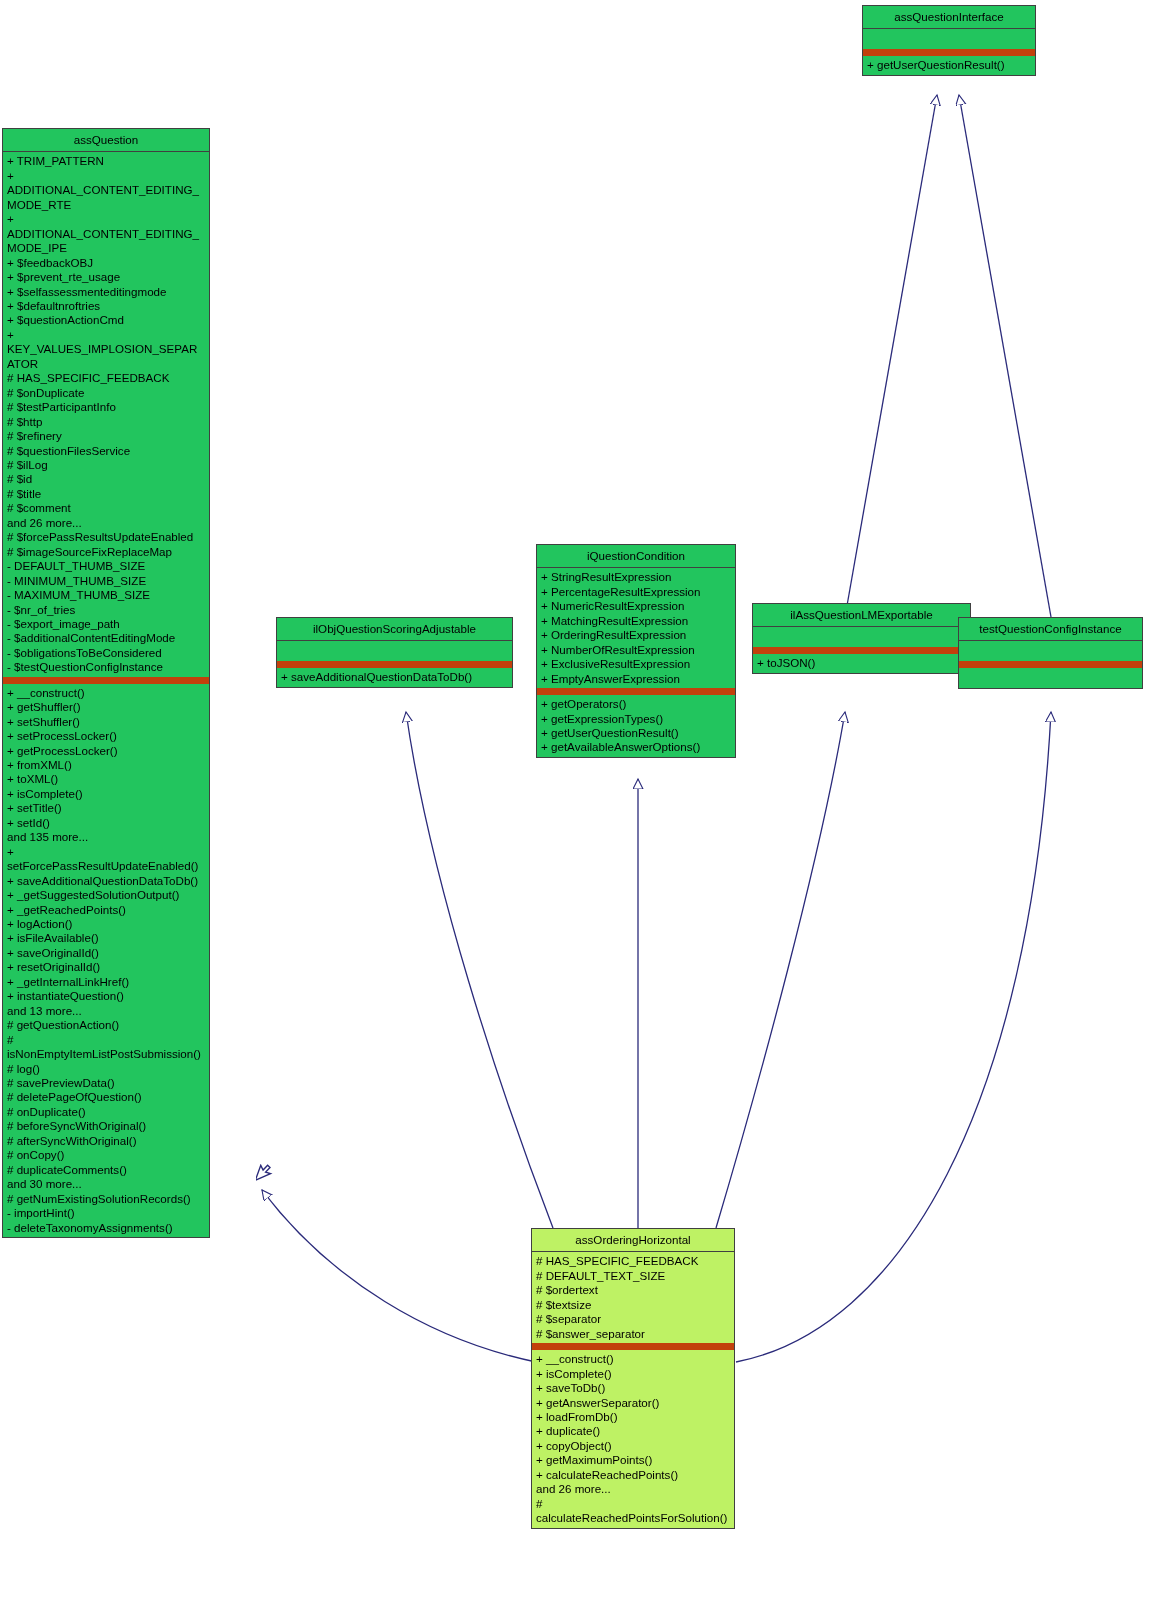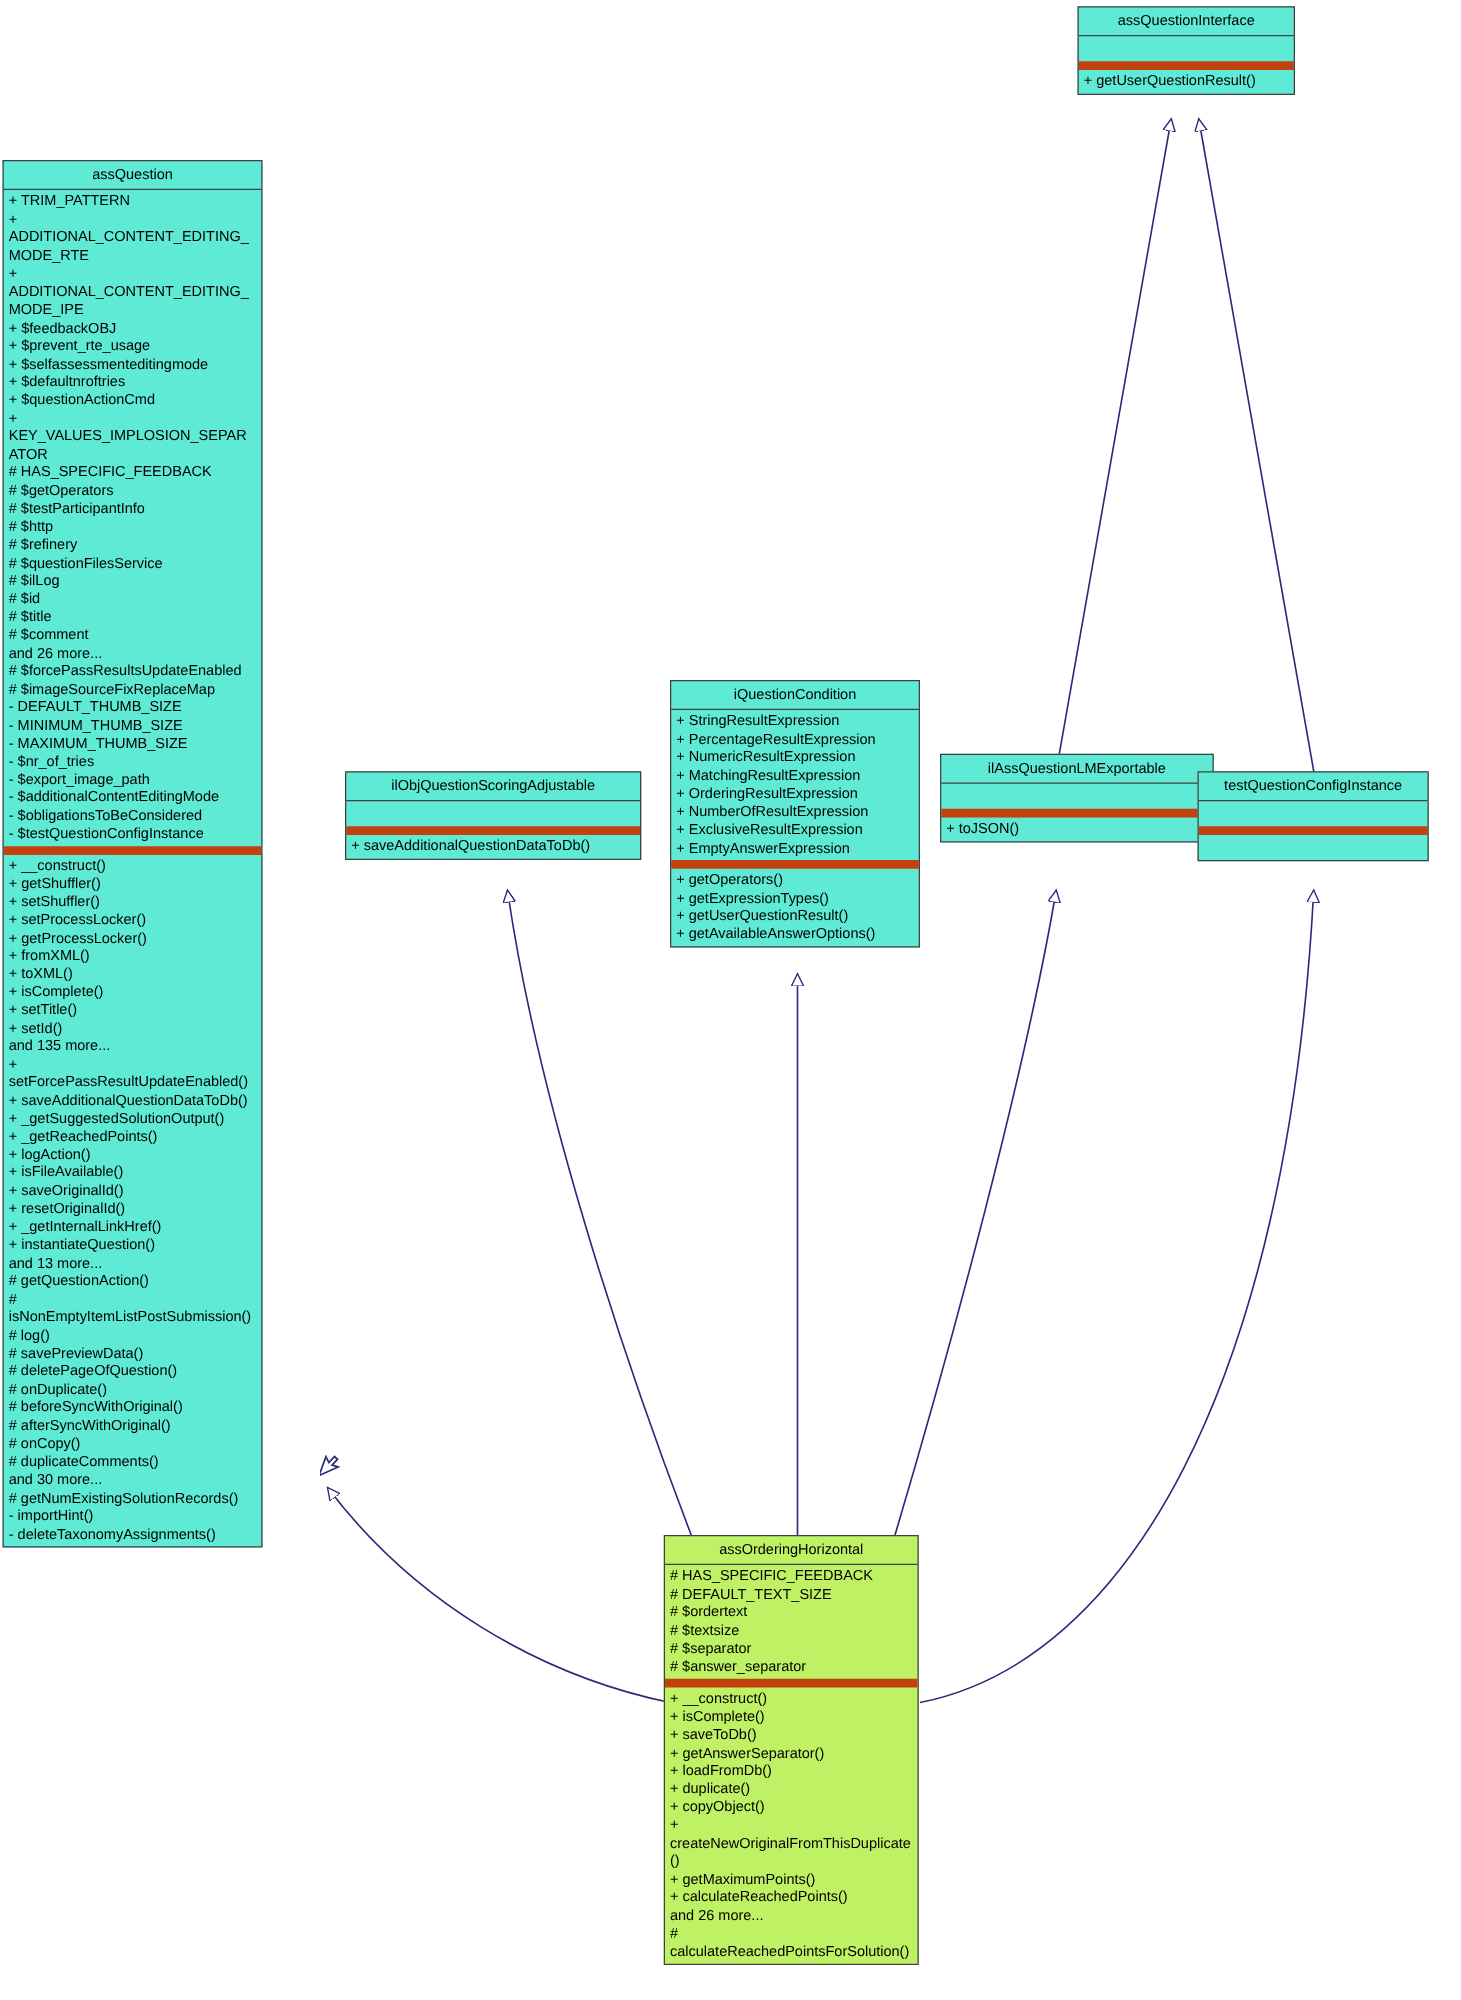--- a/index.html
+++ b/index.html
@@ -24,21 +24,21 @@
     left: 0;
     top: 0;
     width: 1169px;
     height: 1600px;
     pointer-events: none;
   }
   .uml-box {
     position: absolute;
     box-sizing: border-box;
     border: 1px solid #404040;
-    background: #5eead4;
+    background: #22c55e;
     font-size: 11.6px;
     line-height: 14.45px;
     color: #000000;
   }
   .uml-box.filled {
     background: #bef264;
   }
   .uml-title {
     text-align: center;
     padding: 4px 4px 4px 4px;
@@ -109,21 +109,21 @@
         <div class="uml-row">+ TRIM_PATTERN</div>
         <div class="uml-row">+ ADDITIONAL_CONTENT_EDITING_MODE_RTE</div>
         <div class="uml-row">+ ADDITIONAL_CONTENT_EDITING_MODE_IPE</div>
         <div class="uml-row">+ $feedbackOBJ</div>
         <div class="uml-row">+ $prevent_rte_usage</div>
         <div class="uml-row">+ $selfassessmenteditingmode</div>
         <div class="uml-row">+ $defaultnroftries</div>
         <div class="uml-row">+ $questionActionCmd</div>
         <div class="uml-row">+ KEY_VALUES_IMPLOSION_SEPARATOR</div>
         <div class="uml-row"># HAS_SPECIFIC_FEEDBACK</div>
-        <div class="uml-row"># $getOperators</div>
+        <div class="uml-row"># $onDuplicate</div>
         <div class="uml-row"># $testParticipantInfo</div>
         <div class="uml-row"># $http</div>
         <div class="uml-row"># $refinery</div>
         <div class="uml-row"># $questionFilesService</div>
         <div class="uml-row"># $ilLog</div>
         <div class="uml-row"># $id</div>
         <div class="uml-row"># $title</div>
         <div class="uml-row"># $comment</div>
         <div class="uml-row">and 26 more...</div>
         <div class="uml-row"># $forcePassResultsUpdateEnabled</div>
@@ -238,21 +238,20 @@
         <div class="uml-row"># $answer_separator</div>
       </div>
     <div class="uml-compartment">
         <div class="uml-row">+ __construct()</div>
         <div class="uml-row">+ isComplete()</div>
         <div class="uml-row">+ saveToDb()</div>
         <div class="uml-row">+ getAnswerSeparator()</div>
         <div class="uml-row">+ loadFromDb()</div>
         <div class="uml-row">+ duplicate()</div>
         <div class="uml-row">+ copyObject()</div>
-        <div class="uml-row">+ createNewOriginalFromThisDuplicate()</div>
         <div class="uml-row">+ getMaximumPoints()</div>
         <div class="uml-row">+ calculateReachedPoints()</div>
         <div class="uml-row">and 26 more...</div>
         <div class="uml-row"># calculateReachedPointsForSolution()</div>
       </div>
   </div>
 
   <svg class="cursor-arrow" style="left:256px; top:1164px;" width="18" height="26" viewBox="0 0 18 26" xmlns="http://www.w3.org/2000/svg">
     <path d="M14,1 L14,17 L10.2,13.4 L7.6,19.5 L4.6,18.2 L7.1,12.3 L2,12.6 Z" fill="#ffffff" stroke="#2a2a7a" stroke-width="1.4" transform="rotate(200 8 10)"></path>
   </svg>

